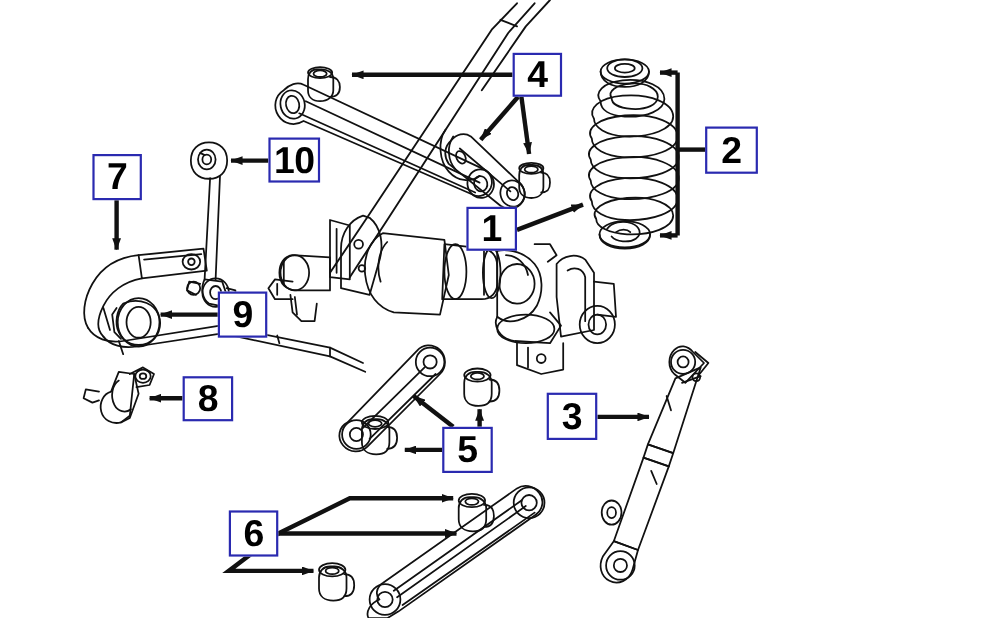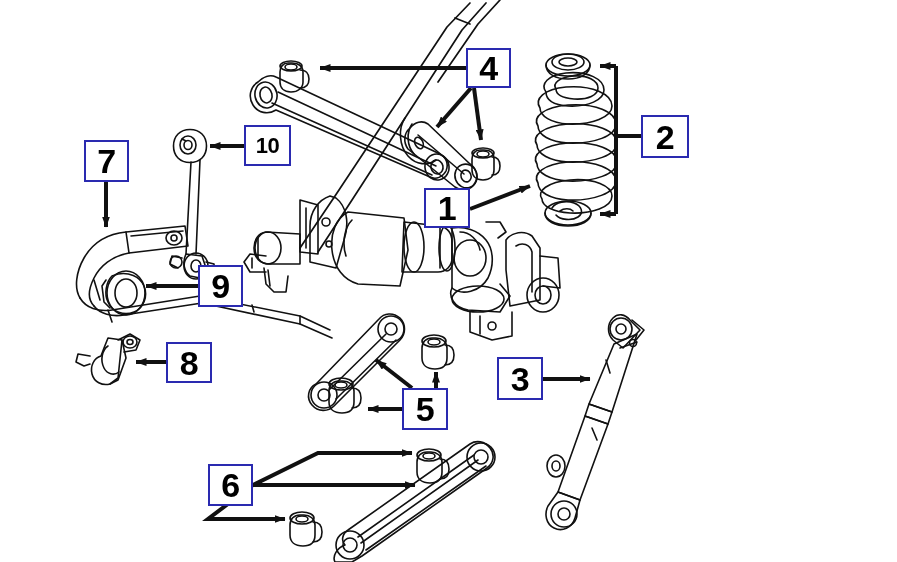--- a/index.html
+++ b/index.html
@@ -390,16 +390,16 @@
   <div class="callout-box" id="cb-7" style="left: 84px; top: 140px; width: 45px; height: 42px; border: 2px solid rgb(42, 42, 176); color: rgb(0, 0, 0);">
     <span class="callout-label" style="font-size: 34px;">7</span>
   </div>
   <div class="callout-box" id="cb-8" style="left: 166px; top: 342px; width: 46px; height: 41px; border: 2px solid rgb(42, 42, 176); color: rgb(0, 0, 0);">
     <span class="callout-label" style="font-size: 34px;">8</span>
   </div>
   <div class="callout-box" id="cb-9" style="left: 198px; top: 265px; width: 45px; height: 42px; border: 2px solid rgb(42, 42, 176); color: rgb(0, 0, 0);">
     <span class="callout-label" style="font-size: 34px;">9</span>
   </div>
   <div class="callout-box" id="cb-10" style="left: 244px; top: 125px; width: 47px; height: 41px; border: 2px solid rgb(42, 42, 176); color: rgb(0, 0, 0);">
-    <span class="callout-label" style="font-size: 22px;">10</span>
+    <span class="callout-label" style="font-size: 34px;">10</span>
   </div>
 
 </div>
 
 </body></html>

